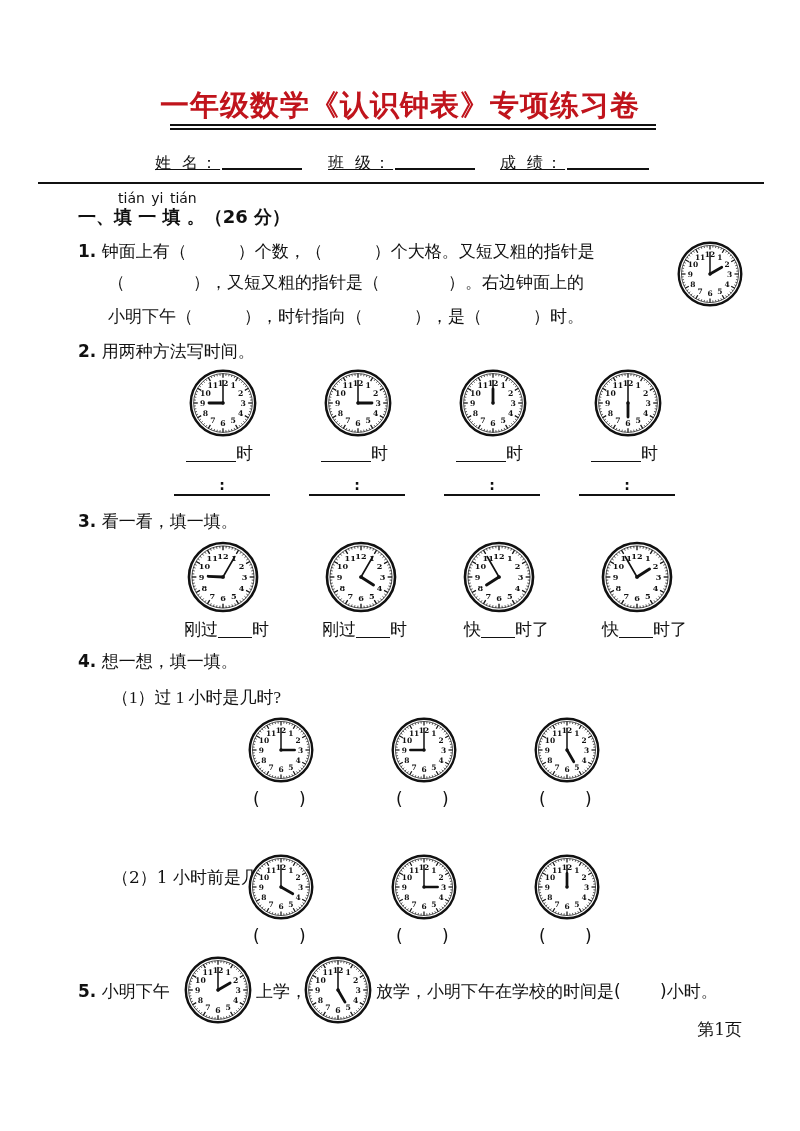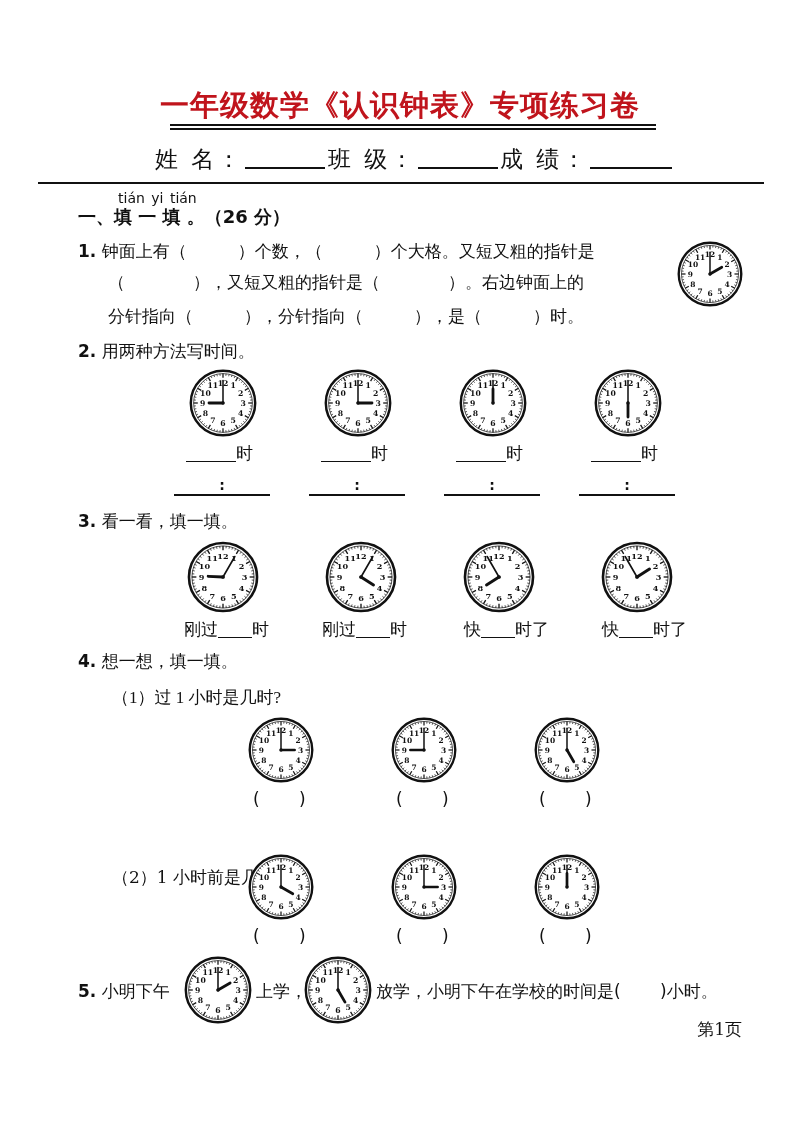--- a/index.html
+++ b/index.html
@@ -1,21 +1,21 @@
 <!DOCTYPE html>
 <html><head>
 <meta charset="utf-8">
 <style>
   * { box-sizing: border-box; margin: 0; padding: 0; }
   html, body { width: 800px; height: 1131px; background: #ffffff; overflow: hidden; }
   body { position: relative; font-family: "DejaVu Sans", sans-serif; color: #111; }
   .abs { position: absolute; }
   .title { left: 0; width: 800px; top: 86px; text-align: center; font-size: 29px; font-weight: bold; color: #c0141c; letter-spacing: 1px; white-space: nowrap; }
   .rule2 { left: 170px; width: 486px; top: 124px; height: 6px; border-top: 2px solid #111; border-bottom: 2px solid #111; }
-  .info { top: 144px; font-size: 23px; white-space: nowrap; letter-spacing: 3px; }
+  .info { top: 152px; font-size: 16px; white-space: nowrap; letter-spacing: 3px; text-decoration: underline; }
   .info .blank { display: inline-block; border-bottom: 2px solid #111; width: 80px; height: 18px; vertical-align: -2px; margin-left: 2px; }
   .rule1 { left: 38px; width: 726px; top: 182px; height: 0; border-top: 2px solid #111; }
   .pinyin { top: 190px; left: 118px; font-size: 14px; word-spacing: 2px; white-space: nowrap; }
   .section { top: 205px; left: 78px; font-size: 18px; font-weight: bold; white-space: nowrap; }
   .line { font-size: 17px; white-space: nowrap; }
   .qnum { font-weight: bold; }
   .clock { position: absolute; }
   .lbl { position: absolute; font-size: 17px; white-space: nowrap; }
   .uline { display: inline-block; border-bottom: 1.5px solid #111; height: 16px; vertical-align: -3px; }
   .colonline { position: absolute; border-bottom: 2px solid #111; height: 18px; text-align: center; font-weight: bold; font-size: 14px; line-height: 14px; }
@@ -39,21 +39,21 @@
 <div class="abs rule1"></div>
 
 <div class="abs pinyin">tián yi tián</div>
 <div class="abs section">一、填 一 填 。（26 分）</div>
 
 <div class="abs line" style="left:78px; top:240px;">
   <span class="qnum">1.</span>
   <span>钟面上有（　　　）个数，（　　　）个大格。又短又粗的指针是</span>
 </div>
 <div class="abs line" style="left:108px; top:271px;">（　　　　），又短又粗的指针是（　　　　）。右边钟面上的</div>
-<div class="abs line" style="left:108px; top:305px;">分针指向（　　　），分针指向（　　　），是（　　　）时。</div>
+<div class="abs line" style="left:108px; top:305px;">小明下午（　　　），时针指向（　　　），是（　　　）时。</div>
 <div class="clock" id="clk-q1" style="left:676px; top:240px;"><svg width="68" height="68" viewBox="0 0 100 100" xmlns="http://www.w3.org/2000/svg">
       <circle cx="50" cy="50" r="46" fill="#fff" stroke="#111" stroke-width="3.5"></circle>
       <circle cx="50" cy="50" r="42" fill="none" stroke="#111" stroke-width="1"></circle>
       <line x1="50" y1="8" x2="50" y2="14" stroke="#111" stroke-width="1.8"></line>
       <line x1="54.39019545724145" y1="8.230080394532521" x2="54.07661006743849" y2="11.21364608063734" stroke="#111" stroke-width="1"></line>
       <line x1="58.73229101434589" y1="8.917800769180161" x2="58.10855594189261" y2="11.852243571381578" stroke="#111" stroke-width="1"></line>
       <line x1="62.97871376374779" y1="10.055626315603554" x2="62.05166278062295" y2="12.908795864489015" stroke="#111" stroke-width="1"></line>
       <line x1="67.0829390091836" y1="11.631090779010762" x2="65.86272907995621" y2="14.371727151938565" stroke="#111" stroke-width="1"></line>
       <line x1="71" y1="13.626933041053576" x2="68" y2="18.823085463760208" stroke="#111" stroke-width="1.8"></line>
       <line x1="74.68698059628387" y1="16.02128623625221" x2="72.92362483940646" y2="18.44833721937705" stroke="#111" stroke-width="1"></line>

